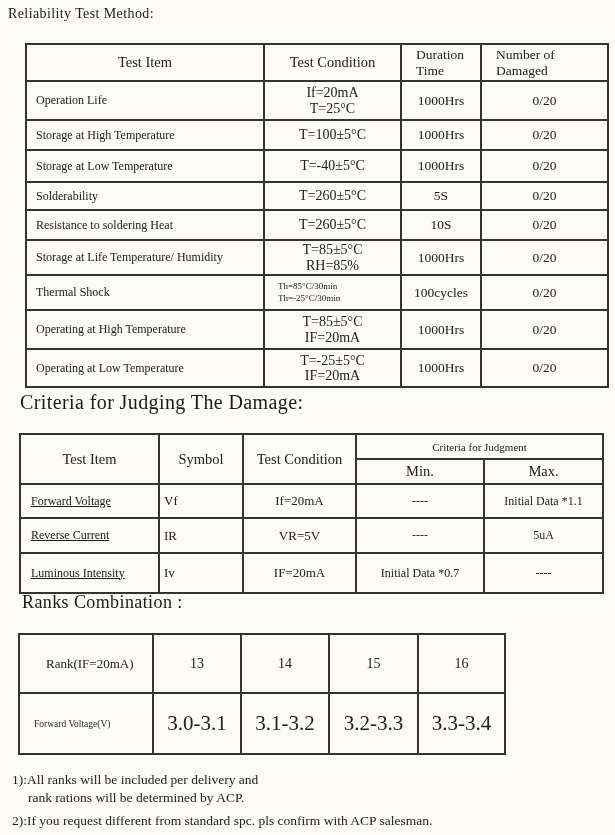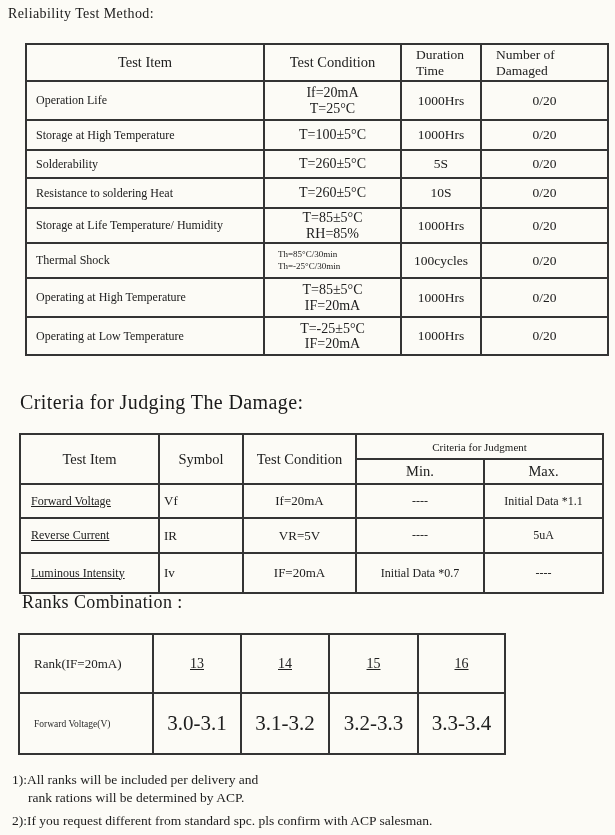--- a/index.html
+++ b/index.html
@@ -59,23 +59,23 @@
   #t2 th.crit { font-size: 11px; text-align: center; vertical-align: middle; height: 21px; }
   #t2 th.mm   { font-size: 14.5px; text-align: center; vertical-align: middle; height: 21px; }
   #t2 td.item { font-size: 12px; text-align: left; padding-left: 10px; text-decoration: underline; }
   #t2 td.sym  { font-size: 13px; text-align: left; }
   #t2 td.cond { font-size: 13px; text-align: center; }
   #t2 td.mn, #t2 td.mx { font-size: 12px; text-align: center; }
   #t2 tr.d0 { height: 34px; } #t2 tr.d1 { height: 35px; } #t2 tr.d2 { height: 40px; }
 
   
   #t3 { left: 18px; top: 633px; width: 486px; }
-  #t3 td.rlabel { font-size: 13px; text-align: left; padding-left: 14px; margin-left: 40px; }
+  #t3 td.rlabel { font-size: 13px; text-align: left; padding-left: 26px; margin-left: 40px; }
   #t3 td.rlabel-sm { font-size: 9.5px; text-align: left; padding-left: 14px; color: #2a2a2a; }
-  #t3 td.rval  { font-size: 14px; text-align: center; text-decoration: underline; }
+  #t3 td.rval  { font-size: 14px; text-align: center; }
   #t3 td.rval2 { font-size: 21px; text-align: center; }
   #t3 tr.h { height: 59px; } #t3 tr.d { height: 61px; }
 
   
   .footnotes {
     position: absolute;
     left: 12px; top: 771px;
     font-size: 13.5px;
     line-height: 1.32;
     color: #1d1d1d;
@@ -107,20 +107,26 @@
     <tr class="r0">
       <td class="item">Operation Life</td>
       <td class="cond">If=20mA
 T=25°C</td>
       <td class="dur">1000Hrs</td>
       <td class="dmg">0/20</td>
     </tr>
     <tr class="r1">
       <td class="item">Storage at High Temperature</td>
       <td class="cond">T=100±5°C</td>
+      <td class="dur">1000Hrs</td>
+      <td class="dmg">0/20</td>
+    </tr>
+    <tr class="r2">
+      <td class="item">Storage at Low Temperature</td>
+      <td class="cond">T=-40±5°C</td>
       <td class="dur">1000Hrs</td>
       <td class="dmg">0/20</td>
     </tr>
     <tr class="r3">
       <td class="item">Solderability</td>
       <td class="cond">T=260±5°C</td>
       <td class="dur">5S</td>
       <td class="dmg">0/20</td>
     </tr>
     <tr class="r4">

